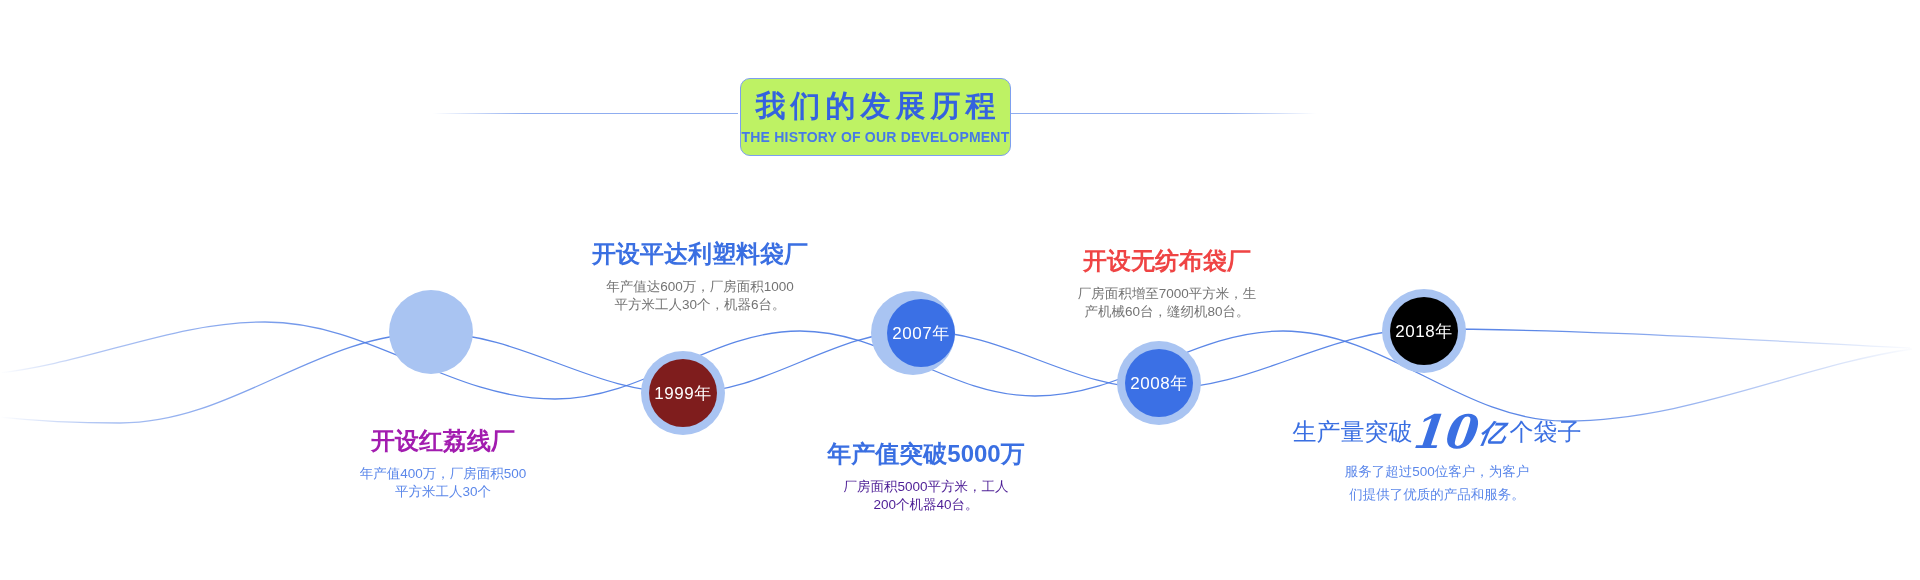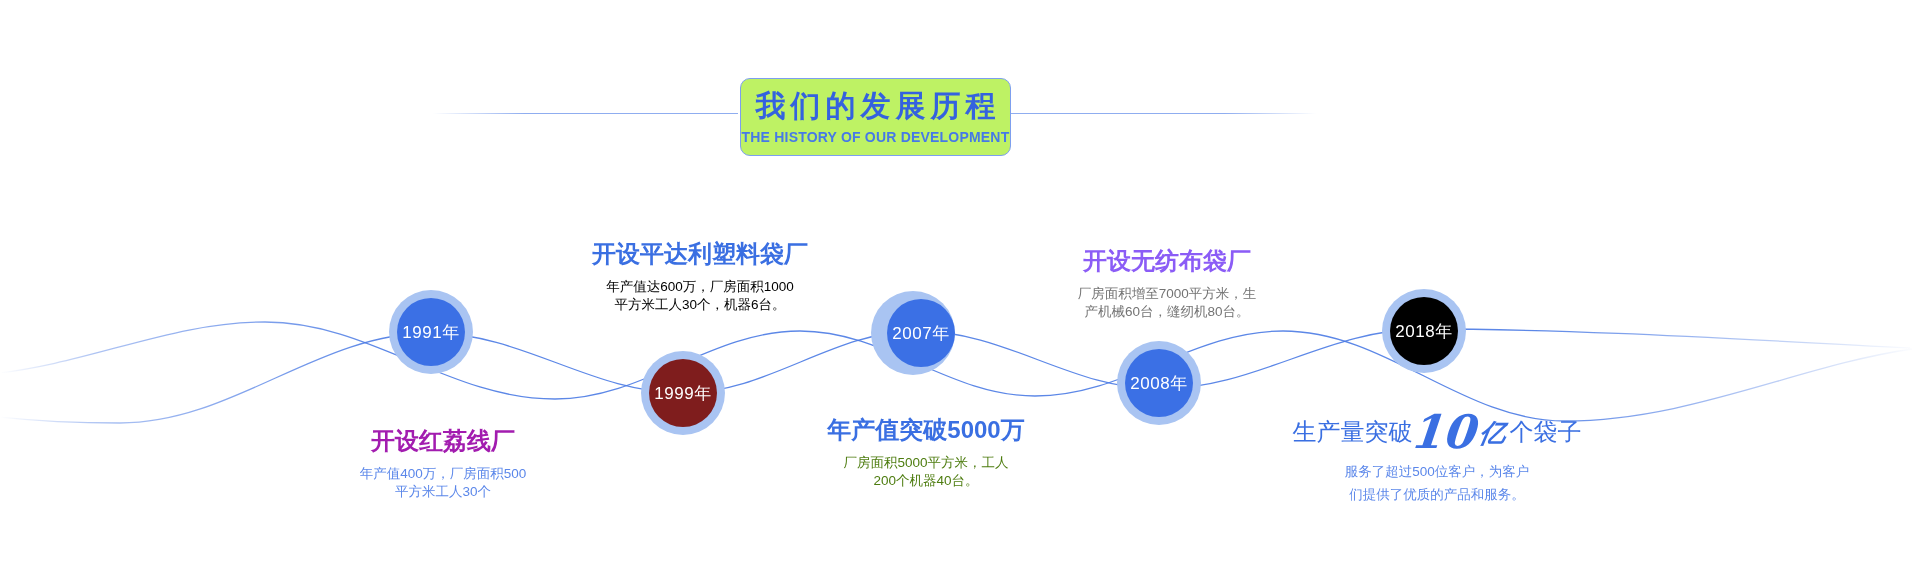--- a/index.html
+++ b/index.html
@@ -93,23 +93,20 @@
              C 371 322, 449 399, 555 399
              C 644 399, 711 331, 800 331
              C 886 331, 949 396, 1035 396
              C 1125 396, 1193 331, 1283 331
              C 1386 331, 1462 421, 1565 421
              C 1690 421, 1800 365, 1912 349" fill="none" stroke="url(#fadeA)" stroke-width="1.3"></path>
   </svg>
 
   <div class="node" style="left:389px;top:290px;">
     <div class="ring" style="background:#a9c4f2;"></div>
-    <div class="core" style="background:#3b70e5;">
-      <span class="year">1991年</span>
-    </div>
   </div>
   <div class="node" style="left:641px;top:351px;">
     <div class="ring" style="background:#a9c4f2;"></div>
     <div class="core" style="background:#7f1d1d;">
       <span class="year">1999年</span>
     </div>
   </div>
   <div class="node" style="left:871px;top:291px;justify-content:flex-end;">
     <div class="ring" style="background:#a9c4f2;"></div>
     <div class="core" style="background:#3b70e5;">
@@ -132,36 +129,36 @@
   <div class="label" style="left:443px;top:427px;">
     <div class="heading" style="color:#a21caf;">开设红荔线厂</div>
     <div class="body" style="color:#5b87ea;">
       <div>年产值400万，厂房面积500</div>
       <div>平方米工人30个</div>
     </div>
   </div>
 
   <div class="label" style="left:700px;top:240px;">
     <div class="heading" style="color:#3a6fe2;">开设平达利塑料袋厂</div>
-    <div class="body" style="color:#000000;">
+    <div class="body" style="color:#737373;">
       <div>年产值达600万，厂房面积1000</div>
       <div>平方米工人30个，机器6台。</div>
     </div>
   </div>
 
-  <div class="label" style="left:926px;top:416px;">
+  <div class="label" style="left:926px;top:440px;">
     <div class="heading" style="color:#3a6fe2;">年产值突破5000万</div>
-    <div class="body" style="color:#4d7c0f;">
+    <div class="body" style="color:#4c1d95;">
       <div>厂房面积5000平方米，工人</div>
       <div>200个机器40台。</div>
     </div>
   </div>
 
   <div class="label" style="left:1167px;top:247px;">
-    <div class="heading" style="color:#8b5cf6;text-align:center;">开设无纺布袋厂</div>
+    <div class="heading" style="color:#ef4444;text-align:center;">开设无纺布袋厂</div>
     <div class="body" style="color:#737373;">
       <div>厂房面积增至7000平方米，生</div>
       <div>产机械60台，缝纫机80台。</div>
     </div>
   </div>
 
   <div class="label label-2018" style="left:1437px;top:412px;">
     <div class="heading-row" style="color:#3a6fe2;">
       <span class="h-part">生产量突破</span>
       <span class="h-big">10</span>

